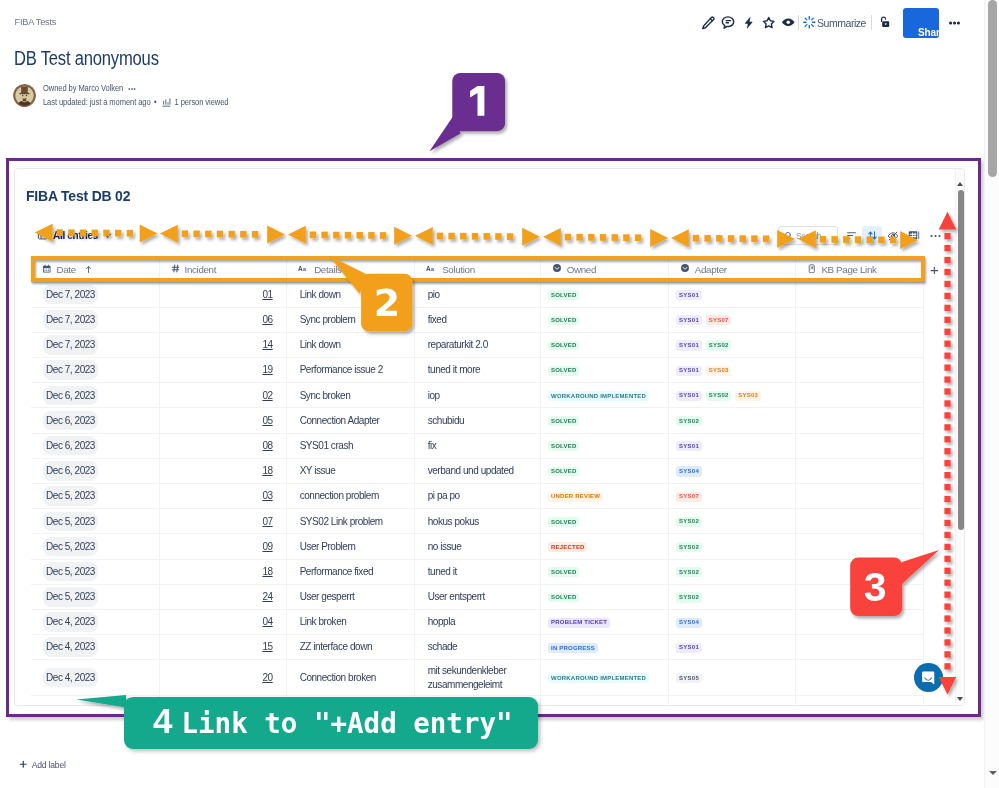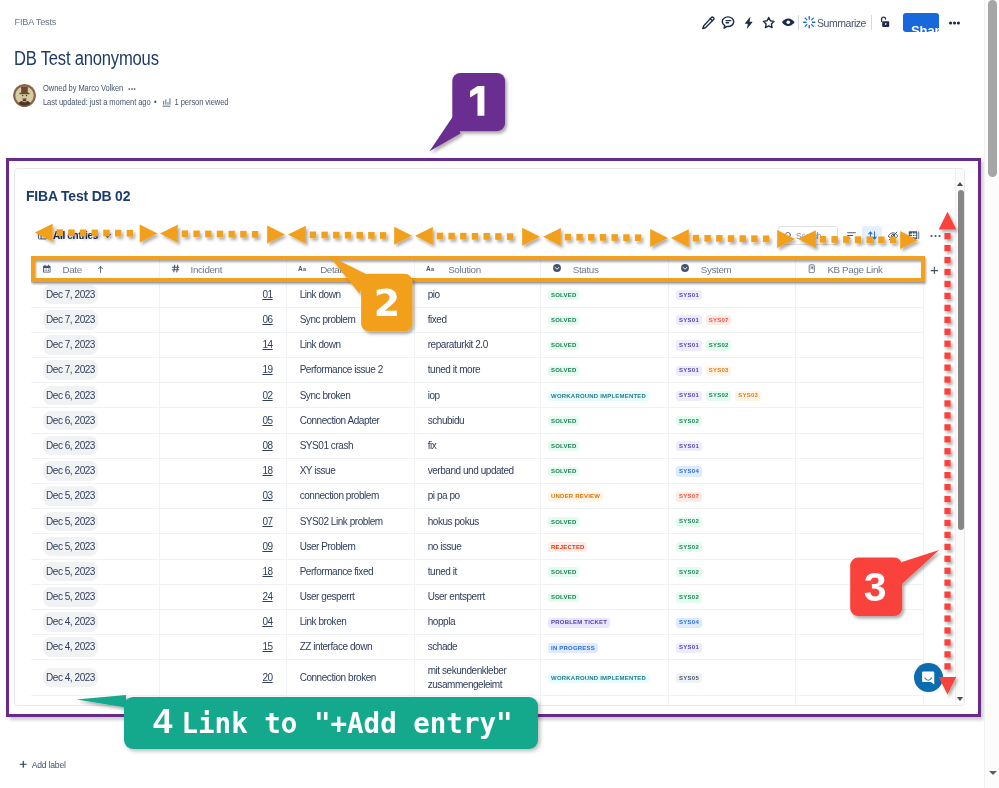--- a/index.html
+++ b/index.html
@@ -18,22 +18,22 @@
   .breadcrumb { position:absolute; left:14.5px; top:17px; font-size:9.2px; color:#6B778C; letter-spacing:-0.2px;}
   .hdr-actions { position:absolute; right:39px; top:11px; display:flex; align-items:center; gap:0px; height:23px;}
   .hdr-spacer { width:0px; flex:0 0 auto;}
   .hdr-icon { width:16.5px; height:20px; display:flex; align-items:center; justify-content:center; cursor:pointer;}
 
   .hdr-icongrp { display:flex; align-items:center; gap:3.5px; margin-right:-3.2px;}
   .hdr-icon svg { display:block; }
   .divider { width:1px; height:15px; background:#D5D9E0; margin:0 4.5px; flex:0 0 auto;}
   .summarize { display:flex; align-items:center; gap:1px; font-size:10.5px; color:#44546F; cursor:pointer;
      letter-spacing:-0.45px;}
-  .share-btn { background:#1868DB; color:#fff; font-size:13px; font-weight:700; border:none; border-radius:3px;
-    width:36px; height:19px; line-height:19px; padding:8px; cursor:pointer; font-family:inherit; margin-left:10.5px;
+  .share-btn { background:#1868DB; color:#fff; font-size:10px; font-weight:700; border:none; border-radius:3px;
+    width:36px; height:19px; line-height:19px; padding:15px; cursor:pointer; font-family:inherit; margin-left:10.5px;
     letter-spacing:-0.1px;}
   .more-dots { margin-left:10px; width:11px; height:18px; display:flex; align-items:center; justify-content:center; cursor:pointer;}
 
   
   .title { position:absolute; left:14.3px; top:47px; margin:0; font-size:20px; font-weight:400; color:#1B3B6B;
      letter-spacing:-0.25px; line-height:22px; transform:scaleX(0.83); transform-origin:left top;}
   .byline { position:absolute; left:12.5px; top:83px; display:flex; align-items:flex-start; }
   .avatar { width:23px; height:23px; border-radius:50%; overflow:hidden; flex:0 0 auto; margin-top:1px;}
   .byline-txt { margin-left:7.5px; transform:scaleX(0.86); transform-origin:left top;}
   .byline-row1 { font-size:8.8px; color:#44546F; display:flex; align-items:center; gap:6px; line-height:11px;
@@ -66,21 +66,21 @@
   .search-box span { font-size:8.3px; color:#8590A2; letter-spacing:-0.2px;}
   .tb-btn { width:20px; height:19px; display:flex; align-items:center; justify-content:center; border-radius:3px; cursor:pointer;}
   .tb-btn.active { background:#E4F0FE; }
 
   
   .tbl-wrap { position:absolute; left:0px; right:0px; top:88px; bottom:0; overflow:hidden; }
   table.db { border-collapse:collapse; table-layout:fixed; width:893px; margin-left:16px; }
   table.db th { text-align:left; font-weight:400; font-size:9.8px; color:#6B778C; height:25px;
      border-right:1px solid #F1F2F4; border-bottom:1px solid #E9EAEE; padding:0 0 0 11px; vertical-align:middle;
      letter-spacing:-0.35px;}
-  table.db th .thc { display:flex; align-items:center; gap:11px;text-align:right;}
+  table.db th .thc { display:flex; align-items:center; gap:5px;text-align:right;}
   table.db td { font-size:10px; color:#2E3E5C; height:25.2px; border-right:1px solid #F1F2F4;
      border-bottom:1px solid #F1F2F4; padding:0 13px; vertical-align:middle; line-height:13.5px;
      letter-spacing:-0.45px;}
   td.num { text-align:right; padding-right:13px;text-decoration:underline;}
   tr.tall td { height:35.8px; }
   table.db td.cpad { padding-left:7.5px; }
   .datechip { background:#F1F2F4; border-radius:8px; padding:3px 3px; display:inline-block; color:#2E3E5C;
      margin-left:-1px;}
   .lozenge { display:inline-block; font-size:6px; font-weight:700; letter-spacing:0.2px; padding:2.6px 2.8px;
      border-radius:3px; vertical-align:middle; white-space:nowrap; line-height:4.6px;
@@ -339,30 +339,30 @@
                         </svg></span>
                       <span>Solution</span>
                     </div>
                   </th>
                   <th>
                     <div class="thc">
                       <span><svg width="10" height="10" viewBox="0 0 24 24">
                           <circle cx="12" cy="12" r="9.5" fill="#44546F"></circle>
                           <path d="M7.5 10.5 12 15l4.5-4.5" fill="none" stroke="#fff" stroke-width="2.2" stroke-linecap="round" stroke-linejoin="round"></path>
                         </svg></span>
-                      <span>Status</span>
+                      <span>Owned</span>
                     </div>
                   </th>
                   <th>
                     <div class="thc">
                       <span><svg width="10" height="10" viewBox="0 0 24 24">
                           <circle cx="12" cy="12" r="9.5" fill="#44546F"></circle>
                           <path d="M7.5 10.5 12 15l4.5-4.5" fill="none" stroke="#fff" stroke-width="2.2" stroke-linecap="round" stroke-linejoin="round"></path>
                         </svg></span>
-                      <span>System</span>
+                      <span>Adapter</span>
                     </div>
                   </th>
                   <th>
                     <div class="thc">
                       <span><svg width="9.5" height="9.5" viewBox="0 0 24 24">
                           <rect x="5.5" y="2" width="13" height="20" rx="2.5" fill="none" stroke="#44546F" stroke-width="2"></rect>
                           <path d="M9.5 7.5h5v5" fill="none" stroke="#44546F" stroke-width="1.9" stroke-linecap="round" stroke-linejoin="round"></path>
                           <path d="M14.5 7.5 9.2 12.8" fill="none" stroke="#44546F" stroke-width="1.9" stroke-linecap="round"></path>
                         </svg></span>
                       <span>KB Page Link</span>

